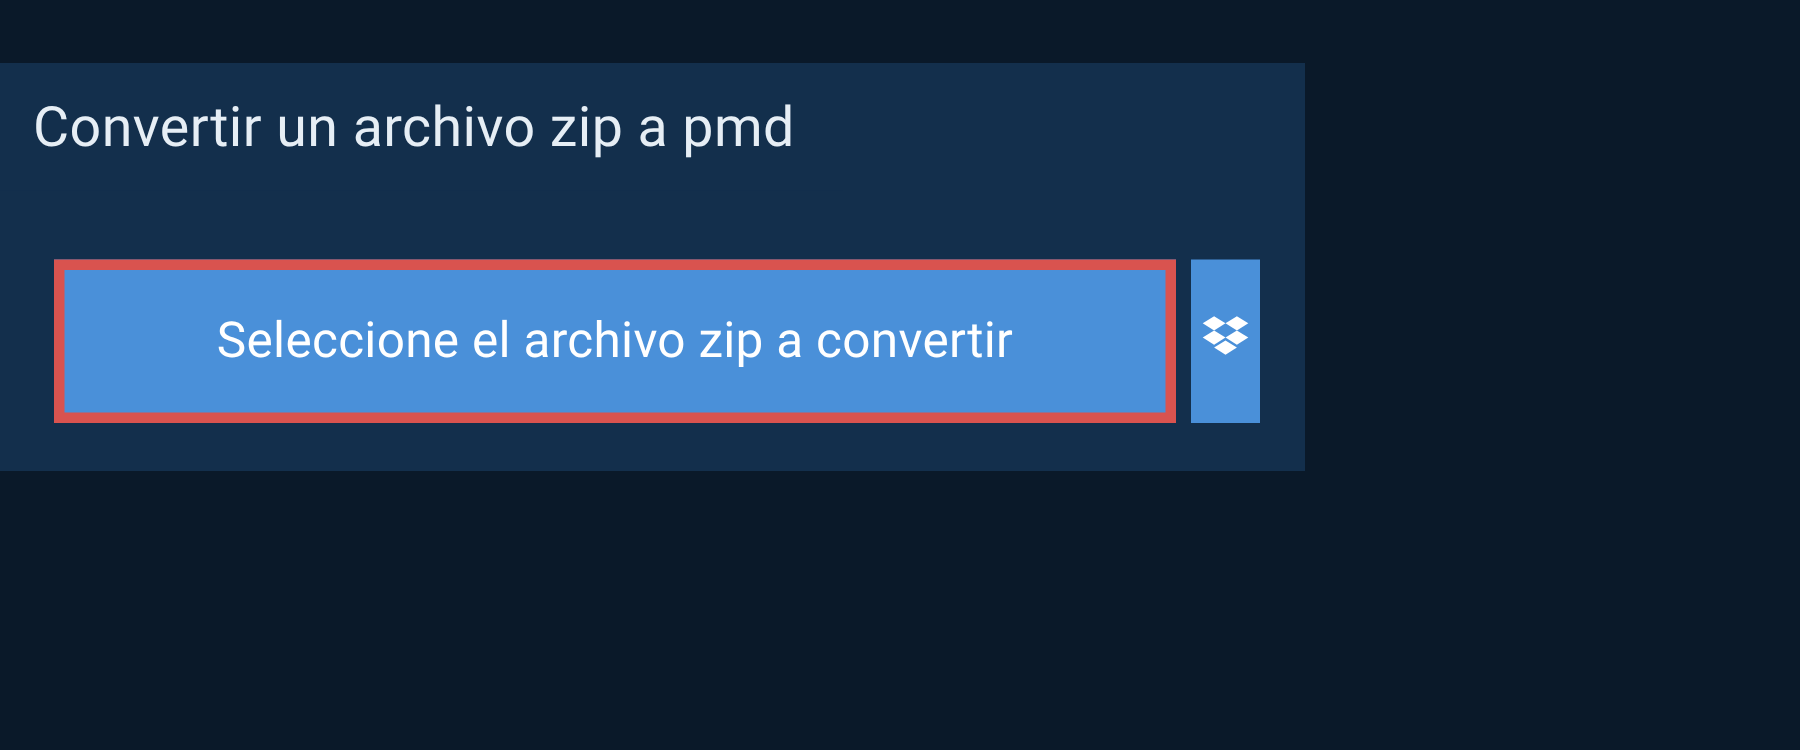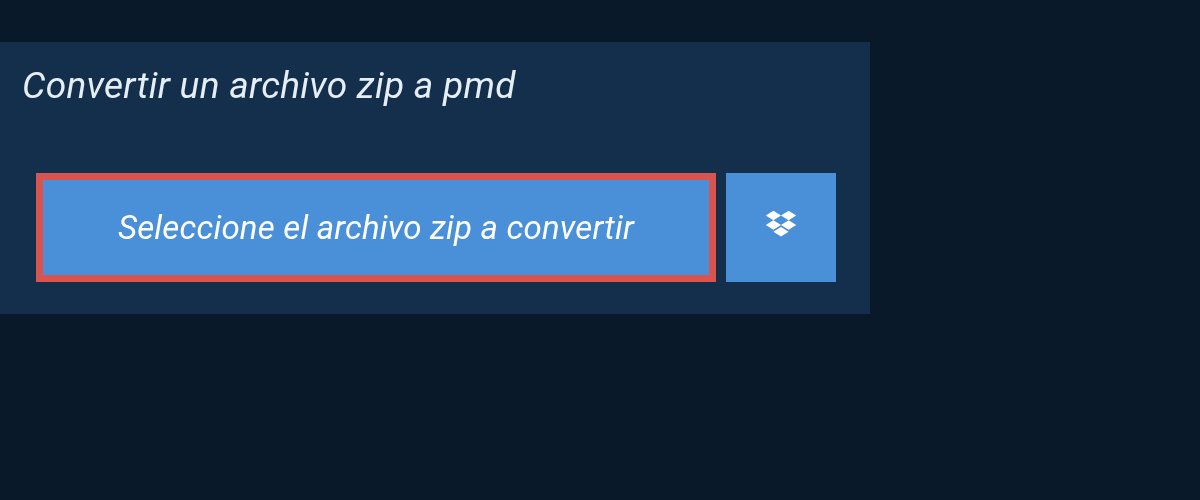--- a/index.html
+++ b/index.html
@@ -13,21 +13,20 @@
       background-color: #0a1929;
       font-family: -apple-system, BlinkMacSystemFont, "Segoe UI", Roboto, Arial, sans-serif;
       overflow: hidden;
     }
     .panel {
       background-color: #132f4c;
       width: 870px;
       margin-top: 42px;
       margin-left: 0;
       padding-bottom: 32px;
-      font-style: italic;
     }
     .heading-wrap {
       background-color: #132f4c;
       display: inline-block;
       padding: 22px 32px 20px 22px;
     }
     .heading {
       color: #e6eef5;
       font-size: 37px;
       font-weight: 400;
@@ -40,21 +39,21 @@
       align-items: stretch;
     }
     .select-button {
       background-color: #4a90d9;
       border: 7px solid #d9534f;
       color: #ffffff;
       font-size: 33px;
       font-weight: 400;
       padding: 28px 46px;
       flex: 0 0 auto;
-      width: 680px;
+      width: 748px;
       text-align: center;
       cursor: pointer;
       display: flex;
       align-items: center;
       justify-content: center;
       letter-spacing: 0.2px;
     }
     .dropbox-button {
       background-color: #4a90d9;
       width: 110px;

